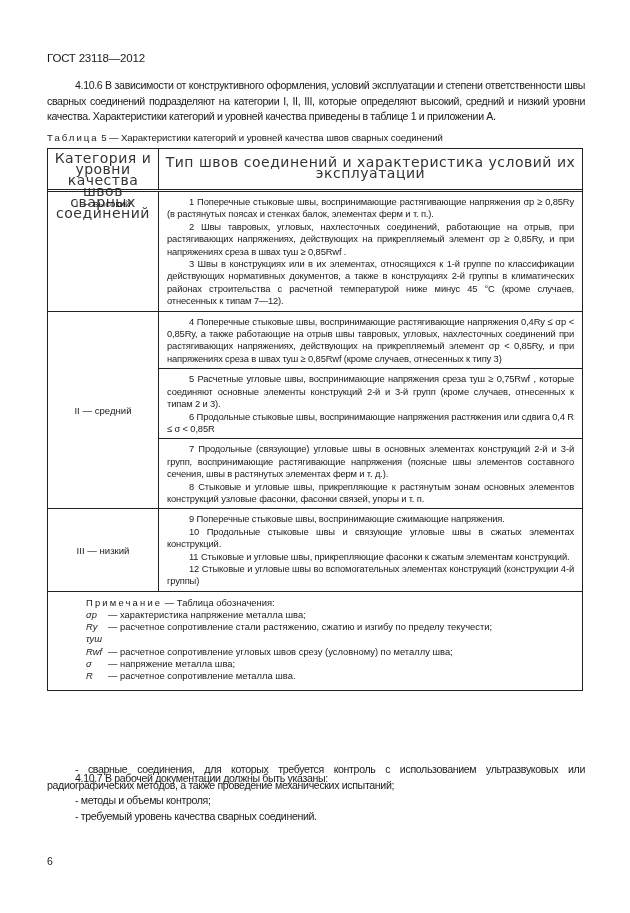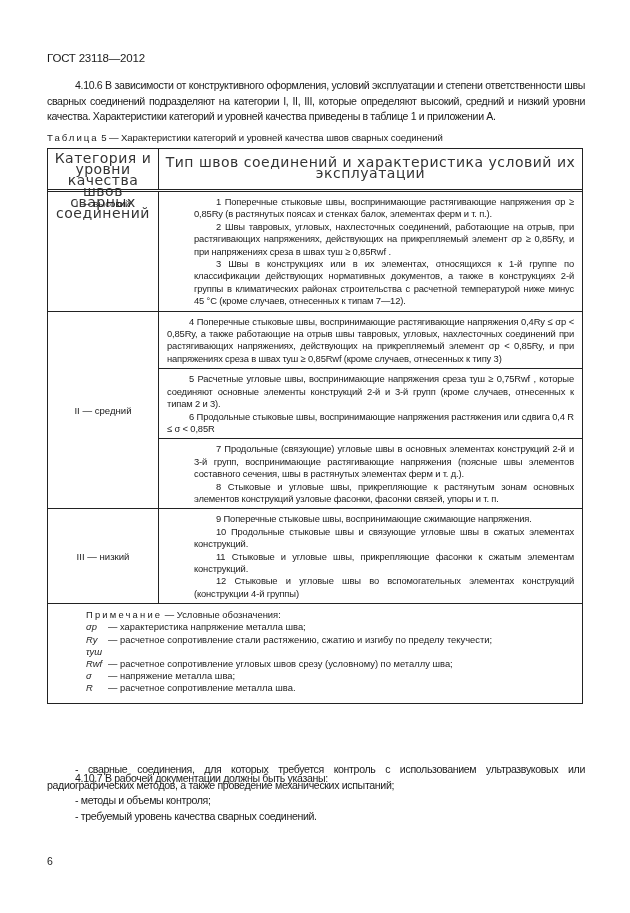--- a/index.html
+++ b/index.html
@@ -13,21 +13,21 @@
   .tbl { position:absolute; left:47px; top:148px; width:536px; border:1px solid #222; box-sizing:border-box; }
   .tbl-head { display:flex; border-bottom:3px double #222; height:40px; }
   .col-cat { width:111px; border-right:1px solid #222; box-sizing:border-box; }
   .col-desc { flex:1; }
   .head-cell { font-size:14px; line-height:11px; text-align:center; padding-top:4px; letter-spacing:0.5px; color:#333; font-family:"DejaVu Sans", sans-serif; }
   .head-desc { padding-top:8px; }
   .group { display:flex; border-bottom:1px solid #222; }
   .group .col-cat { display:flex; align-items:center; justify-content:center; font-size:9.6px; }
   .group.g1 .col-cat { align-items:flex-start; padding-top:6px; }
   .sub { border-bottom:1px solid #222; padding:4px 8px 3px 8px; font-size:9.4px; line-height:12.4px; text-align:justify; letter-spacing:-0.15px; }
-  .sub:last-child { border-bottom:none;margin-left:27px; }
+  .sub:last-child { border-bottom:none; }
   .item { text-indent:22px; }
   .note { padding:5px 0 8px 38px; font-size:9.4px; line-height:12.2px; }
   .note .title .spaced { letter-spacing:2.2px; }
   .note-row { display:flex; }
   .note-sym { width:22px; font-style:italic; }
   .page-num { position:absolute; left:47px; top:855px; font-size:10.5px; }
   .list-item { position:absolute; left:47px; width:538px; font-size:10.6px; line-height:15.6px; letter-spacing:-0.35px; }
 </style>
 </head>
 <body>
@@ -83,21 +83,21 @@
         <div class="item">9 Поперечные стыковые швы, воспринимающие сжимающие напряжения.</div>
         <div class="item">10 Продольные стыковые швы и связующие угловые швы в сжатых элементах конструкций.</div>
         <div class="item">11 Стыковые и угловые швы, прикрепляющие фасонки к сжатым элементам конструкций.</div>
         <div class="item">12 Стыковые и угловые швы во вспомогательных элементах конструкций (конструкции 4-й группы)</div>
       </div>
     </div>
   </div>
 
   <div class="note">
     <div class="title">
-      <span class="spaced">Примечание</span><span> — Условные обозначения:</span>
+      <span class="spaced">Примечание</span><span> — Таблица обозначения:</span>
     </div>
     <div class="note-row">
         <span class="note-sym">σр</span>
         <span>— характеристика напряжение металла шва;</span>
       </div>
     <div class="note-row">
         <span class="note-sym">Ry</span>
         <span>— расчетное сопротивление стали растяжению, сжатию и изгибу по пределу текучести;</span>
       </div>
     <div class="note-row">

